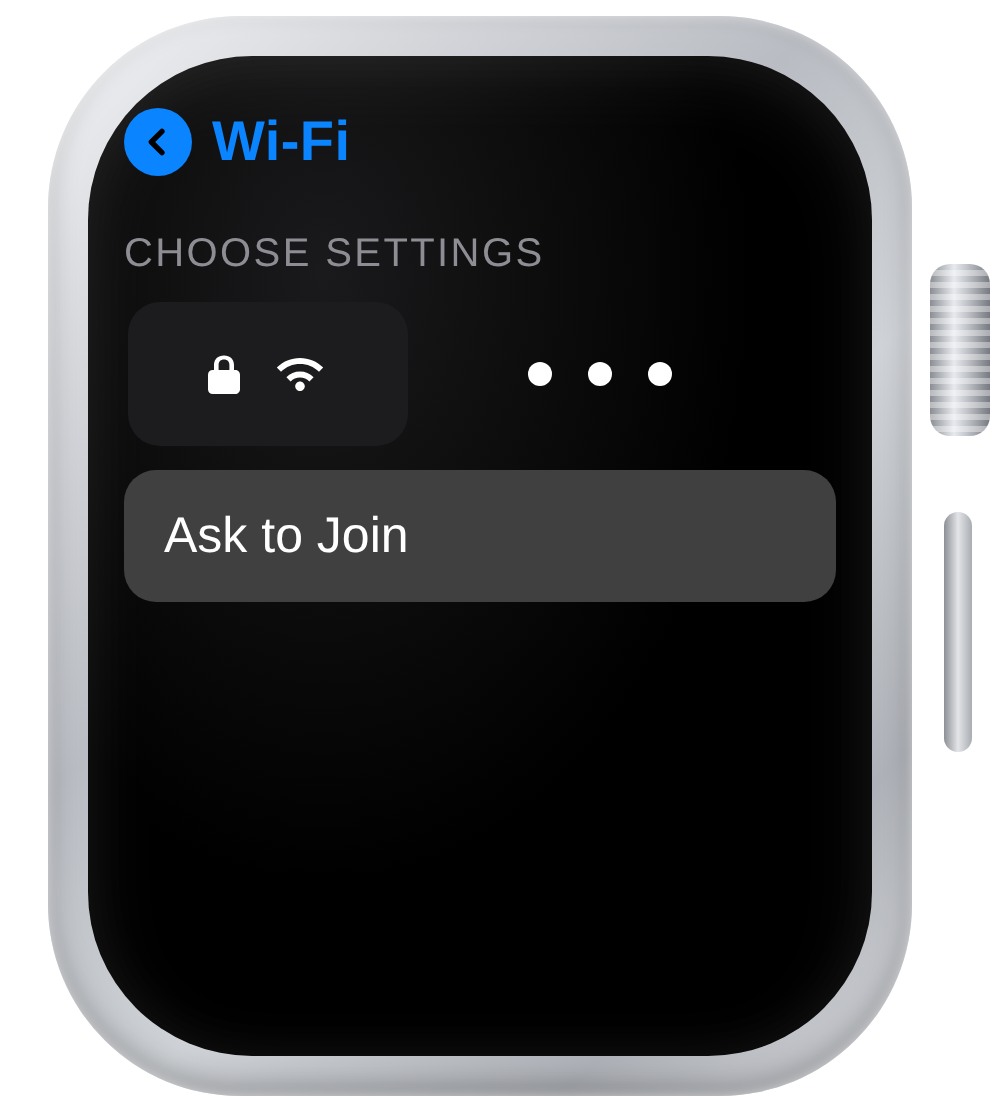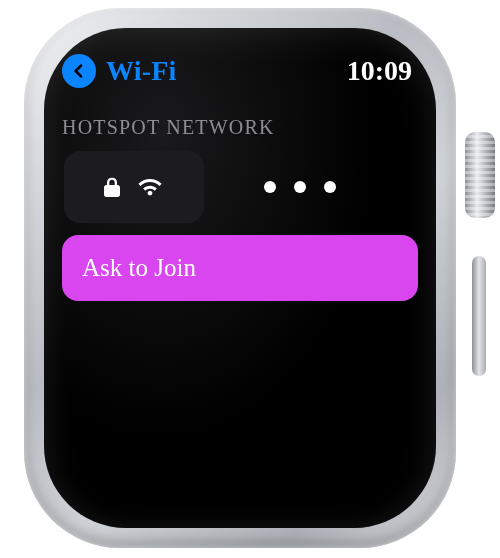--- a/index.html
+++ b/index.html
@@ -1,16 +1,16 @@
 <!DOCTYPE html>
 <html><head>
 <meta charset="utf-8">
 <style>
   html,body{margin:0;padding:0;background:#fff;width:500px;height:558px;overflow:hidden;font-family:-apple-system,Helvetica Neue,Arial,sans-serif;}
-  .device{position:relative;width:500px;height:416px;font-family:Liberation Serif, serif;}
+  .device{position:relative;width:500px;height:416px;}
   
   .case{
     position:absolute;left:24px;top:8px;width:432px;height:540px;
     border-radius:96px;
     background:linear-gradient(135deg,#f2f3f5 0%,#d7d9dd 18%,#b9bcc2 40%,#cfd2d6 60%,#aeb1b7 82%,#d3d5d9 100%);
     box-shadow:inset 0 0 6px rgba(255,255,255,.6), inset 0 -6px 14px rgba(0,0,0,.25);
   }
   
   .glass{
     position:absolute;left:44px;top:28px;width:392px;height:500px;
@@ -49,21 +49,21 @@
   }
   .net-row{margin-top:12px;display:flex;align-items:center;gap:60px;padding-left:2px;}
   .net-card{
     width:140px;height:72px;border-radius:16px;background:#1c1c1e;display:flex;align-items:center;justify-content:center;gap:14px;
   }
   .net-card svg{display:block;}
   .dots{display:flex;gap:18px;}
   .dots span{width:12px;height:12px;border-radius:50%;background:#fff;display:block;}
   .section-label.two{margin-top:54px;}
   .row-btn{
-    margin-top:12px;height:66px;border-radius:16px;background:#d946ef;display:flex;align-items:center;padding:0 20px;
+    margin-top:12px;height:66px;border-radius:16px;background:#404040;display:flex;align-items:center;padding:0 20px;
     font-size:25px;color:#fff;font-weight:400;
   }
 </style>
 </head>
 <body>
 
 <div class="device">
   <div class="case"></div>
   <div class="crown"></div>
   <div class="side-btn"></div>
@@ -73,24 +73,23 @@
 
     <div class="status">
       <div class="back">
         <span class="back-chip">
           <svg viewBox="0 0 24 24" fill="none" stroke="#000" stroke-width="4" stroke-linecap="round" stroke-linejoin="round">
               <polyline points="15 4 7 12 15 20"></polyline>
             </svg>
         </span>
         <span class="title">Wi-Fi</span>
       </div>
-      <span class="time">10:09</span>
     </div>
 
-    <div class="section-label">HOTSPOT NETWORK</div>
+    <div class="section-label">CHOOSE SETTINGS</div>
 
     <div class="net-row">
       <div class="net-card">
         <span>
           <svg width="18" height="22" viewBox="0 0 18 22" fill="#fff">
               <path d="M4 9V6.5C4 3.7 6 1.8 9 1.8s5 1.9 5 4.7V9h.6c1.3 0 2.4 1 2.4 2.4v7.2c0 1.3-1 2.4-2.4 2.4H3.4C2 21 1 20 1 18.6v-7.2C1 10 2 9 3.4 9H4zm2.3 0h5.4V6.5c0-1.6-1-2.7-2.7-2.7S6.3 4.9 6.3 6.5V9z"></path>
             </svg>
         </span>
         <span>
           <svg width="30" height="22" viewBox="0 0 30 22" fill="#fff">

